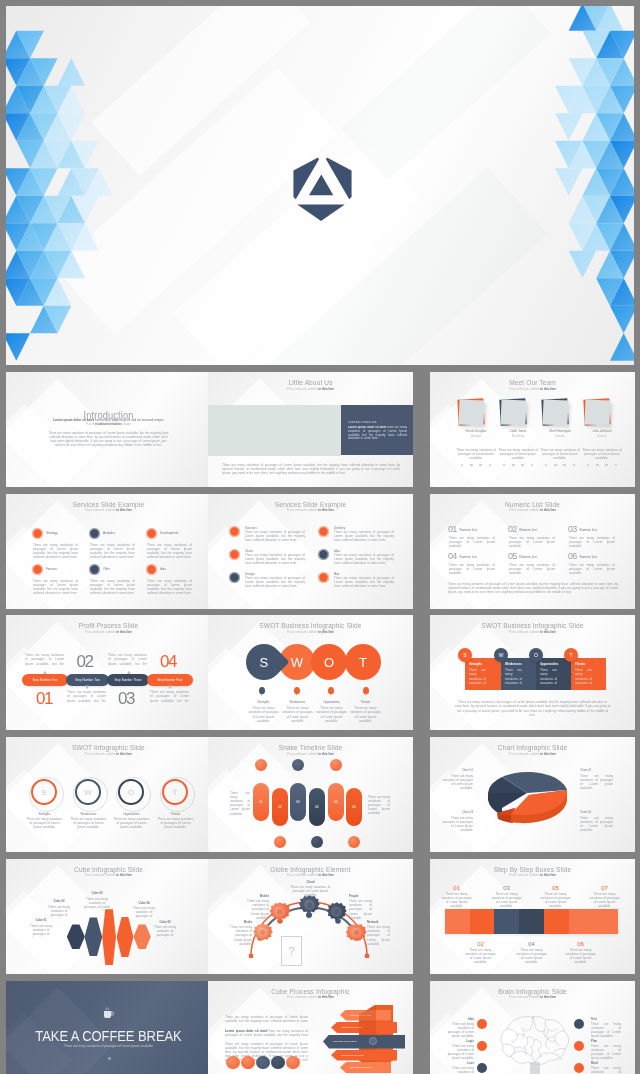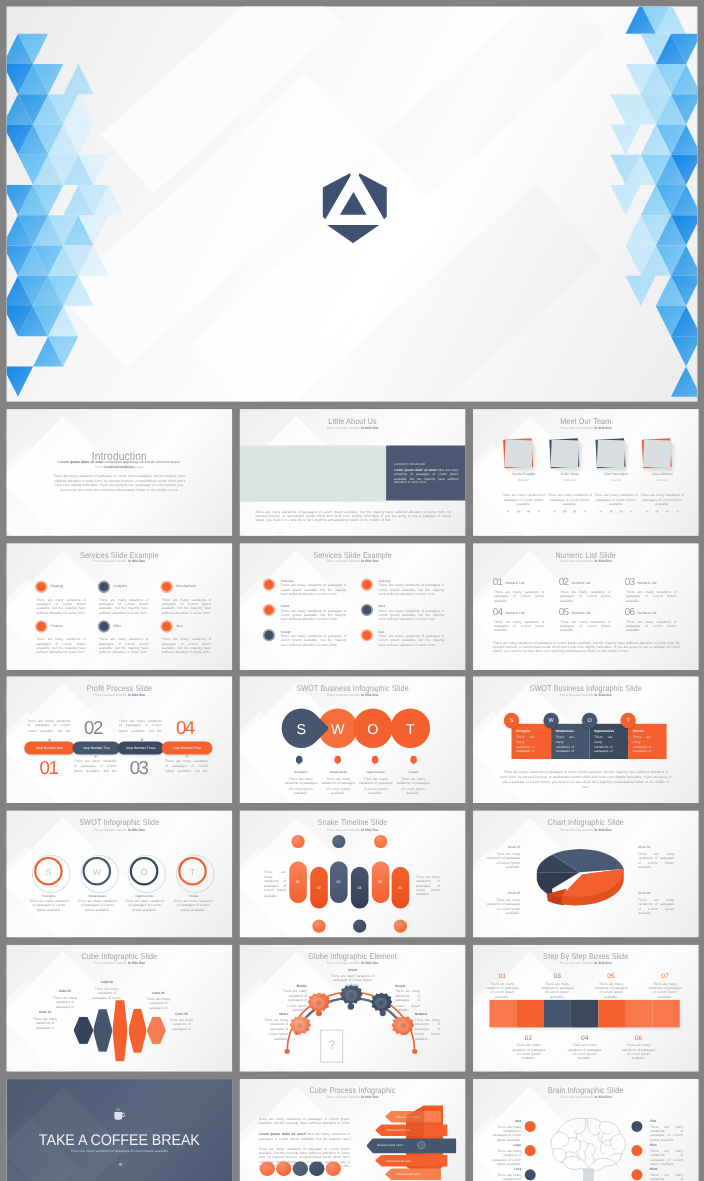--- a/index.html
+++ b/index.html
@@ -22,21 +22,21 @@
   #logo{position:absolute;left:287.2px;top:150.7px;}
   .lorem{position:absolute;font-size:3.05px;line-height:4.1px;color:#9aa0a7;
       overflow:hidden;text-align:justify;word-spacing:.2px;}
   .lorem.c{text-align:center;}
   .lorem.dark{color:#6b7480;}
   .lorem.light{color:#d6dce1;}
   .lorem b{color:#5d6874;font-weight:700;}
 
   .thumb{width:205px;height:115px;}
   .r0{top:372px}.r1{top:493.7px}.r2{top:615.4px}.r3{top:737.1px}.r4{top:858.8px}.r5{top:980.5px}
-  .c0{left:6px}.c1{left:218px}.c2{left:430px}
+  .c0{left:6px}.c1{left:208px}.c2{left:430px}
   .thumb .tw{position:absolute;inset:0;background:
       linear-gradient(128deg,#eeeeee 0%,#f4f4f4 22%,#fafafa 45%,#fdfdfd 58%,#f3f3f3 82%,#ebebeb 100%);}
   .t-title{position:absolute;left:0;top:6px;width:100%;text-align:center;color:#9fa3a8;
       font-size:7.6px;font-weight:400;line-height:9px;letter-spacing:.15px;
       transform:scaleX(.86);transform-origin:50% 50%;}
   .t-sub{position:absolute;left:0;top:14.6px;width:100%;text-align:center;color:#b4b8bc;
       font-size:3.05px;line-height:4px;letter-spacing:.05px;}
   .wmk{position:absolute;inset:0;pointer-events:none;overflow:hidden;}
   .wmk:before{content:"";position:absolute;left:11px;top:23px;width:81px;height:81px;
       transform:rotate(45deg);background:rgba(255,255,255,.75);}

